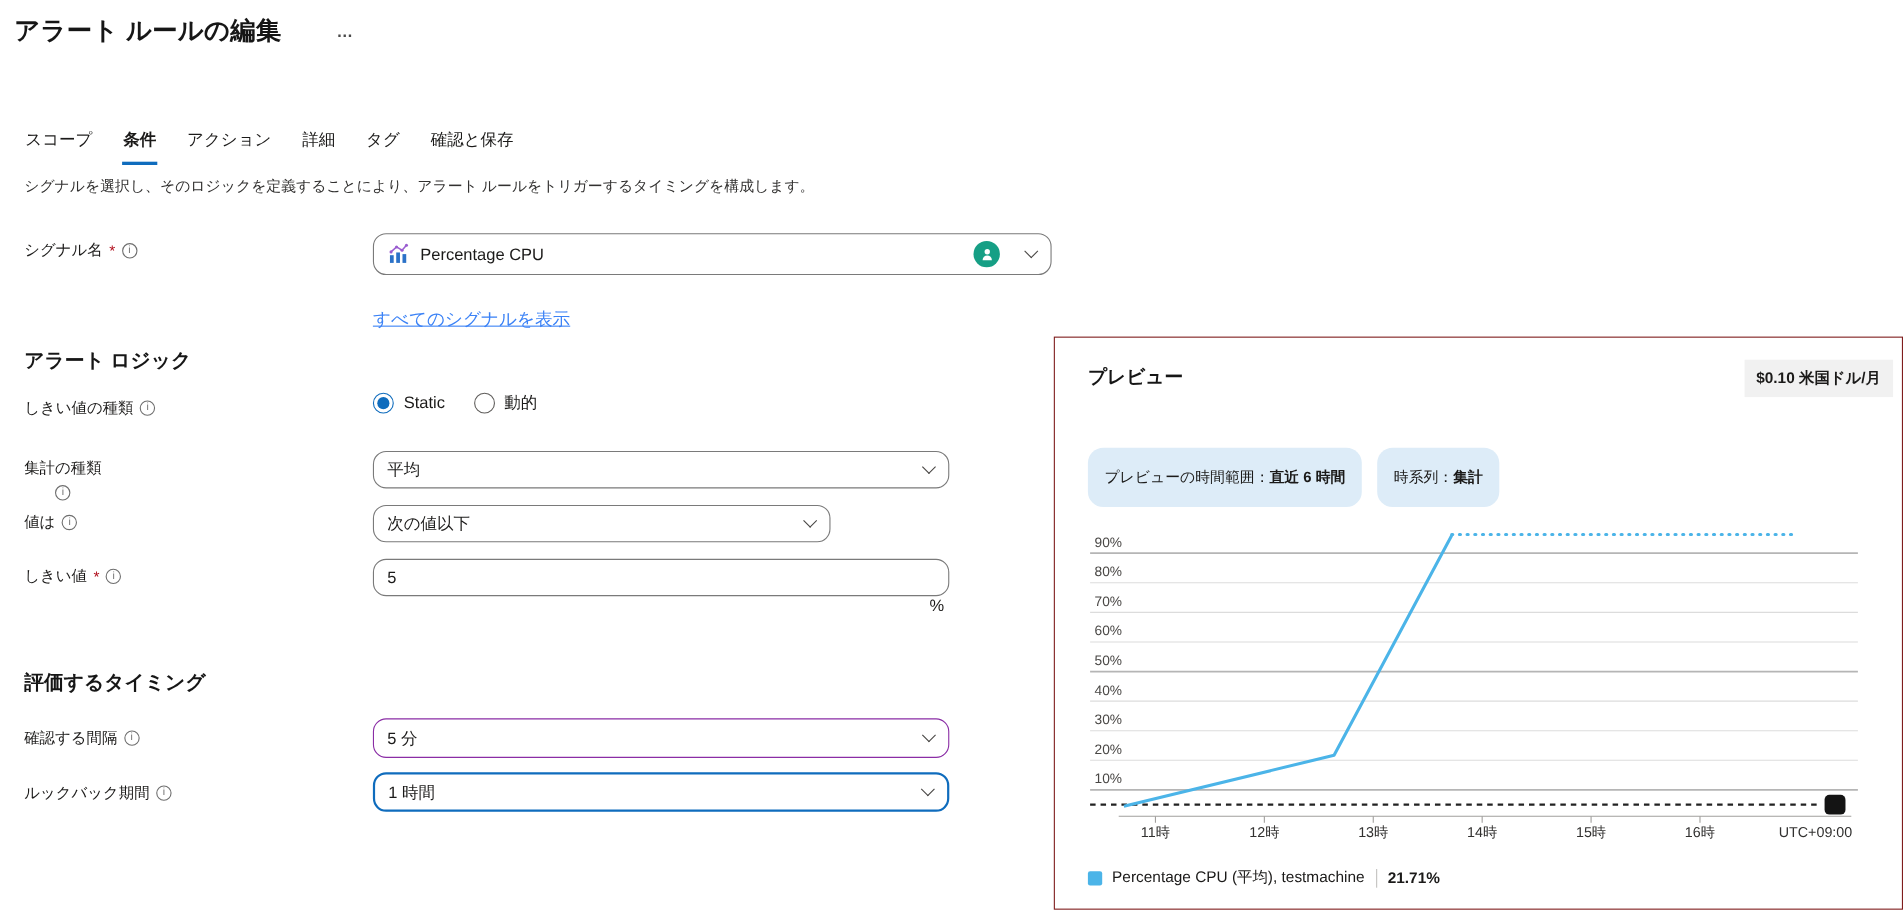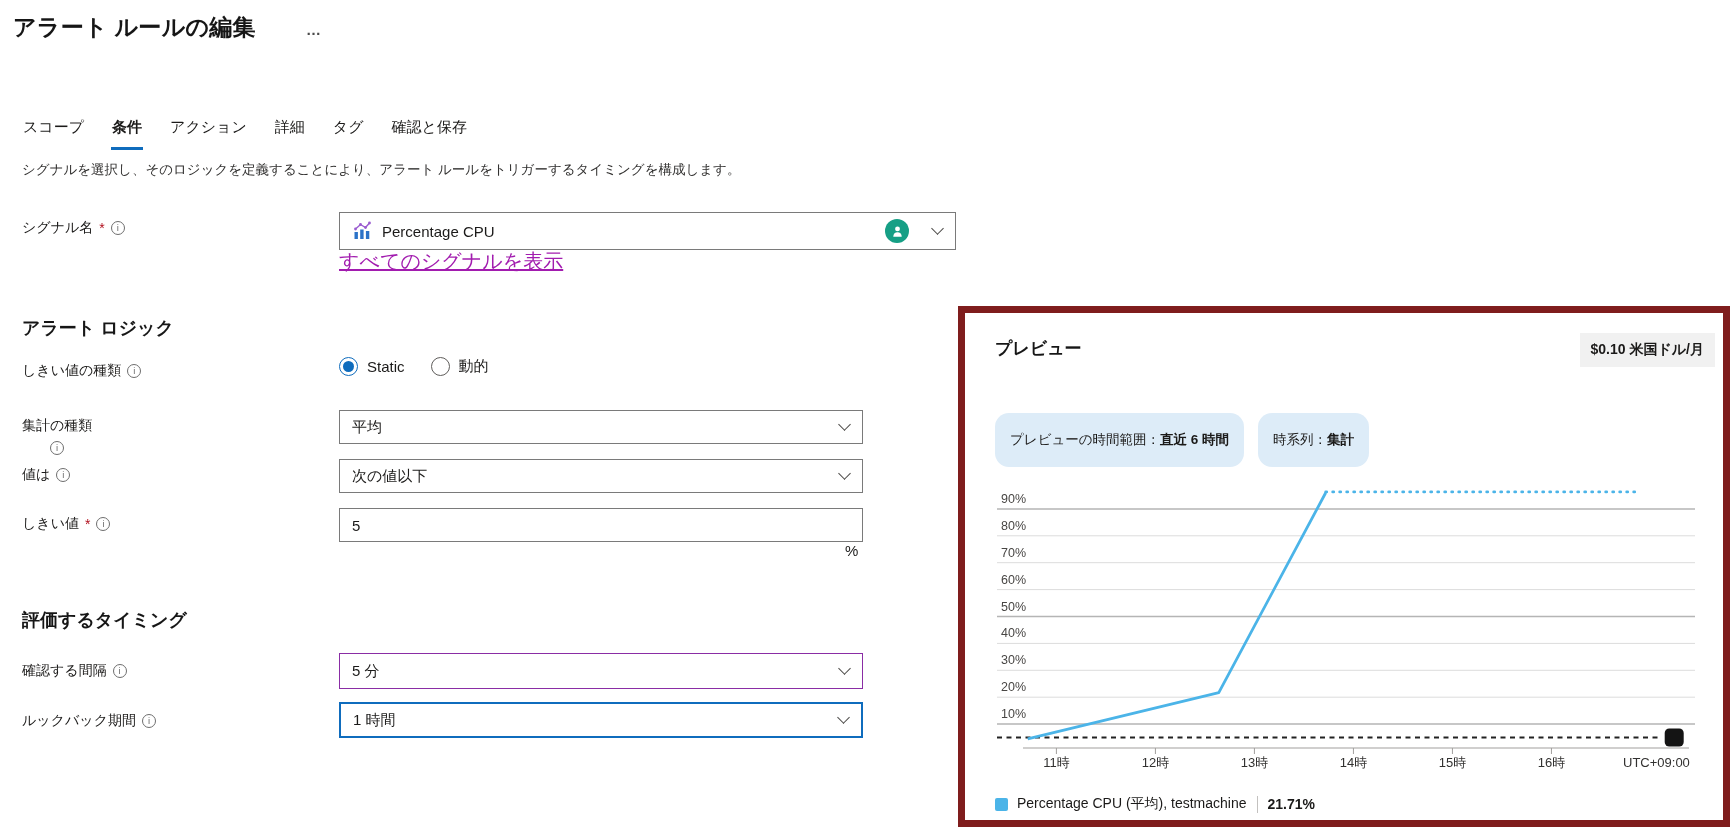--- a/index.html
+++ b/index.html
@@ -18,45 +18,45 @@
 
   .intro { left:22px; top:161px; font-size:13.5px; color:#323130; }
 
   
   .f-label { display:flex; align-items:center; gap:6px; font-size:14px; color:#1b1a19; }
   .req { color:#b10e1c; }
   .info-i { width:14px; height:14px; border:1px solid #6e6e6e; border-radius:50%; color:#6e6e6e;
     font-size:9.5px; line-height:12px; text-align:center; display:inline-block; cursor:pointer; }
   .section-h { font-size:18px; font-weight:700; color:#161616; }
 
-  .selectbox { height:34px; border:1px solid #7a7a7a; border-radius:0; background:#fff;
+  .selectbox { height:34px; border:1px solid #7a7a7a; border-radius:12px; background:#fff;
     display:flex; align-items:center; padding:0 34px 0 12px; font-size:15px; cursor:pointer; position:absolute; }
   .chev { position:absolute; right:13px; top:50%; width:9px; height:9px; margin-top:-7px;
     border-right:1.6px solid #484644; border-bottom:1.6px solid #484644; transform:rotate(45deg); }
 
   .signal-box { left:339px; top:212px; width:617px; height:38px; }
   .metric-ic { width:20px; height:20px; margin-right:10px; flex:0 0 auto; }
   .health-badge { position:absolute; right:46px; top:50%; margin-top:-12px; width:24px; height:24px;
     border-radius:50%; background:#169f85; display:flex; align-items:center; justify-content:center; }
-  .link { left:339px; top:248px; font-size:20px; color:#a21caf; text-decoration:underline; cursor:pointer; }
+  .link { left:339px; top:280px; font-size:16px; color:#3b82f6; text-decoration:underline; cursor:pointer; }
 
   .radio-row { left:339px; top:357px; display:flex; align-items:center; gap:26px; }
   .radio-opt { display:flex; align-items:center; gap:9px; font-size:15px; cursor:pointer; }
   .radio { width:19px; height:19px; border-radius:50%; border:1px solid #5f5d5b; background:#fff; position:relative; }
   .radio.sel { border:1px solid #0f6cbd; }
   .radio.sel::after { content:""; position:absolute; left:3px; top:3px; width:11px; height:11px;
     border-radius:50%; background:#0f6cbd; }
 
   .unit-pct { left:845px; top:542px; font-size:15px; color:#1b1a19; }
 
   .sel-purple { border:1.5px solid #8a2da5; }
   .sel-blue { border:2px solid #0f6cbd; }
 
   
-  .panel { left:958px; top:306px; width:772px; height:521px; background:#fff; border:7px solid #7f1d1d; }
+  .panel { left:958px; top:306px; width:772px; height:521px; background:#fff; border:1px solid #7f1d1d; }
   .panel-title { left:30px; top:24px; font-size:17px; font-weight:700; color:#161616; }
   .price-badge { right:8px; top:20px; background:#f1f1f1; padding:8px 11px; font-size:14px; font-weight:600; color:#1b1a19; }
   .condition { left:30px; top:66px; font-size:15px; color:#1b1a19; }
   .pills { left:30px; top:100px; display:flex; gap:14px; }
   .pill { background:#ddecf8; border-radius:14px; padding:18px 15px; font-size:13.5px; color:#1b1a19; white-space:nowrap; }
   .chart-wrap { left:2px; top:142px; width:760px; height:330px; }
   svg text { font-family:"Liberation Sans","DejaVu Sans",sans-serif; }
   .legend { left:30px; top:482px; display:flex; align-items:center; font-size:14px; color:#1b1a19; }
   .swatch { width:13px; height:13px; border-radius:2px; margin-right:9px; }
   .leg-div { width:1px; height:17px; background:#c3c1bf; margin:0 10px; }
@@ -129,21 +129,21 @@
 </div>
 <div class="selectbox abs" style="left:339px; top:410px; width:524px;">
   <span>平均</span>
   <span class="chev"></span>
 </div>
 
 <div class="abs f-label" style="left:22px; top:466px;">
   <span>値は</span>
   <span class="info-i">i</span>
 </div>
-<div class="selectbox abs" style="left:339px; top:459px; width:524px;">
+<div class="selectbox abs" style="left:339px; top:459px; width:416px;">
   <span>次の値以下</span>
   <span class="chev"></span>
 </div>
 
 <div class="abs f-label" style="left:22px; top:515px;">
   <span>しきい値</span>
   <span class="req">*</span>
   <span class="info-i">i</span>
 </div>
 <div class="selectbox abs" style="left:339px; top:508px; width:524px; padding-right:12px; cursor:text;">

